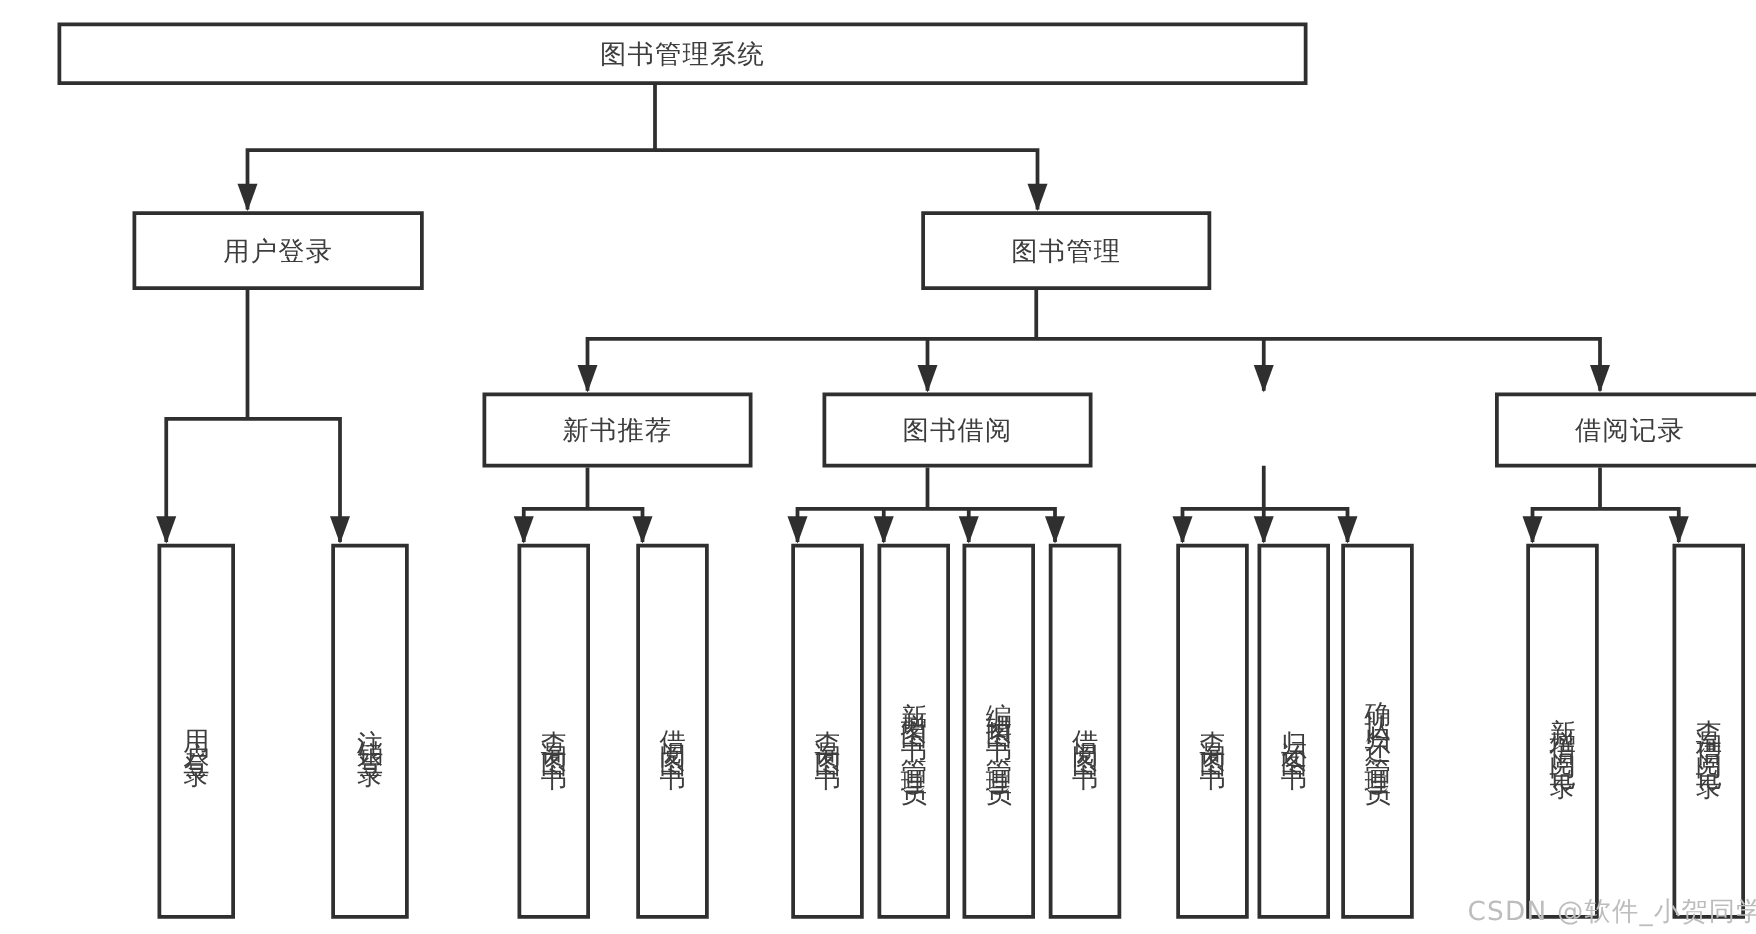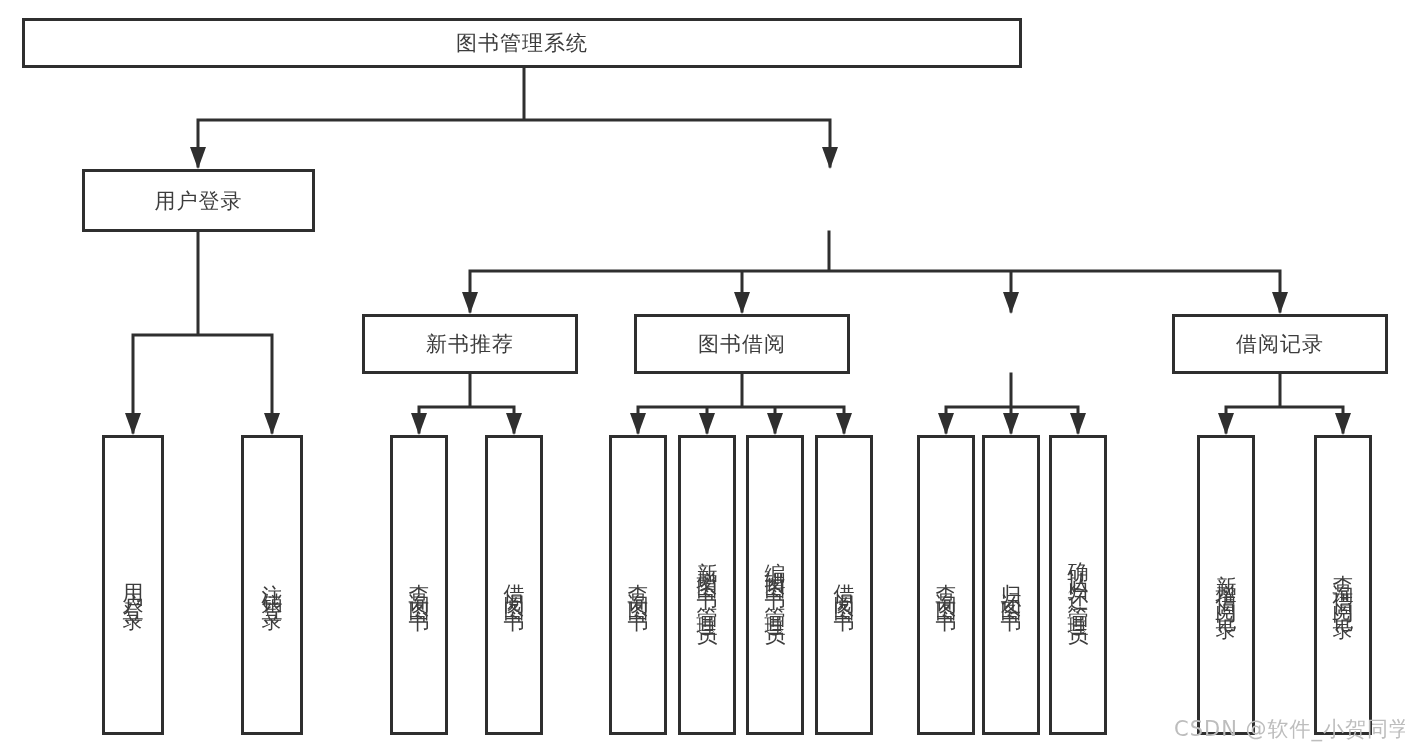--- a/index.html
+++ b/index.html
@@ -4,21 +4,21 @@
 <style>
   html,body{margin:0;padding:0;background:#ffffff;}
   body{font-family:"DejaVu Sans","Liberation Sans",sans-serif;}
   #canvas{position:relative;width:1405px;height:747px;background:#ffffff;overflow:hidden;}
 
   #connector-svg{position:absolute;left:0;top:0;width:1405px;height:747px;}
 
   .node{
     position:absolute;box-sizing:border-box;background:#ffffff;
     border:3px solid #2f2f2f;display:flex;align-items:center;justify-content:center;
-    font-size:21px;color:#3d3d3d;letter-spacing:1px;z-index:2;
+    font-size:21px;color:#3d3d3d;letter-spacing:1px;z-index:2;margin-left:24px;
   }
   .leaf span{
     writing-mode:vertical-rl;text-orientation:mixed;
     letter-spacing:9px;line-height:1.15;white-space:nowrap;
   }
 
   
   #n-root{left:22px;top:18px;width:1000px;height:50px;}
   
   #n-user-login{left:82px;top:169px;width:233px;height:63px;}
@@ -94,20 +94,23 @@
     </g>
   </svg>
 
   <div class="node" id="n-root">
     <span>图书管理系统</span>
   </div>
 
   <div class="node" id="n-user-login">
     <span>用户登录</span>
   </div>
+  <div class="node" id="n-book-mgmt">
+    <span>图书管理</span>
+  </div>
 
   <div class="node" id="n-new-books">
     <span>新书推荐</span>
   </div>
   <div class="node" id="n-borrowing">
     <span>图书借阅</span>
   </div>
   <div class="node" id="n-records">
     <span>借阅记录</span>
   </div>

